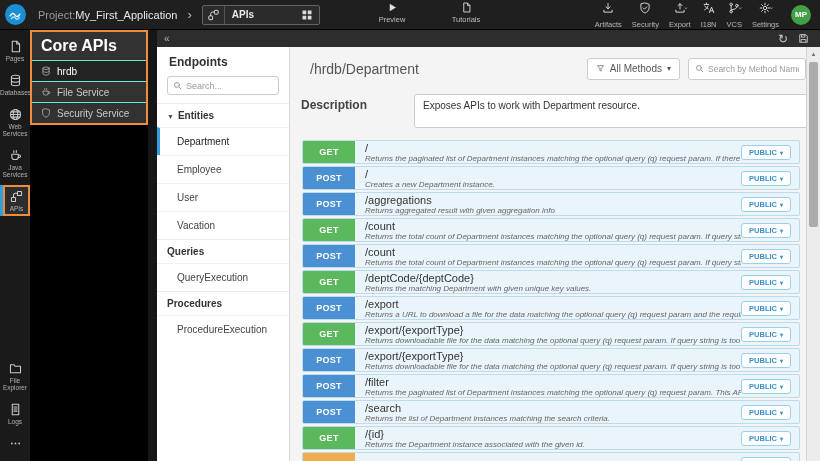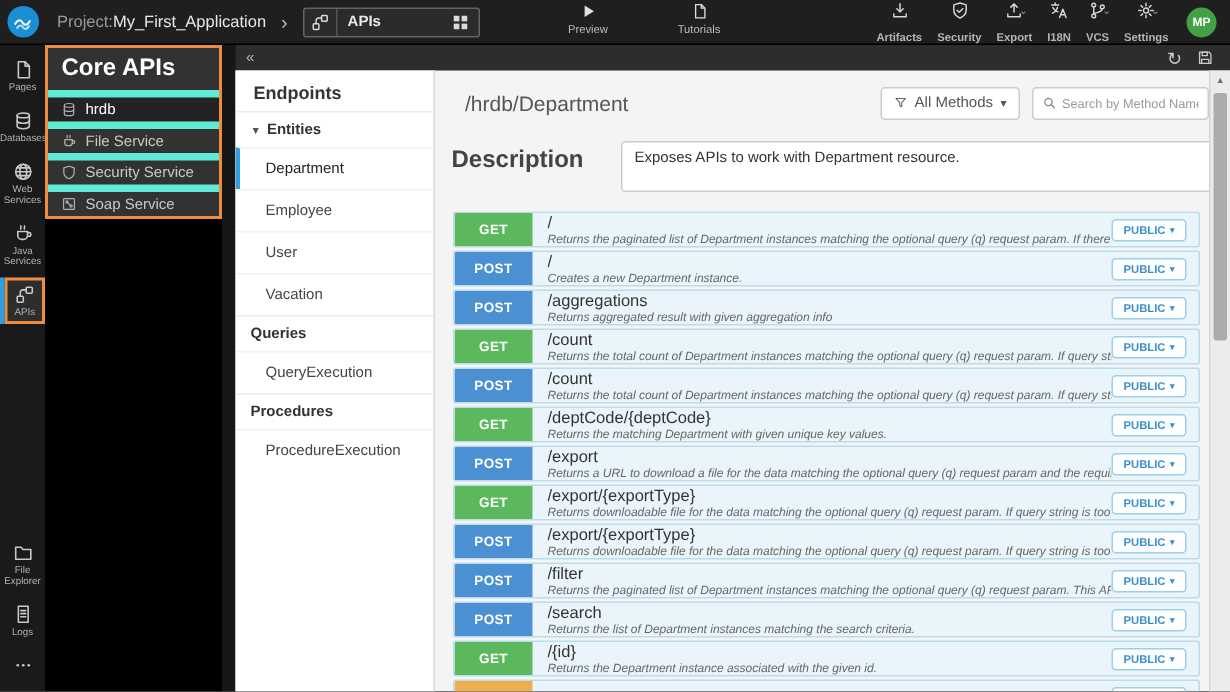--- a/index.html
+++ b/index.html
@@ -19,39 +19,39 @@
   .nav-selector { margin-left:10px; height:20px; width:118px; background:#2b2b2b; border:1px solid #636363; border-radius:2px; display:flex; align-items:center; cursor:pointer; }
   .nav-selector .sel-ic { width:22px; height:100%; border-right:1px solid #555; color:#ddd; padding:3px; }
   .nav-selector .sel-label { flex:1; font-size:10px; font-weight:700; color:#e8e8e8; padding-left:7px; }
   .nav-selector .grid-ic { width:12px; height:12px; color:#dcdcdc; margin-right:6px; }
   .tb-mid { position:absolute; top:2px; width:44px; display:flex; flex-direction:column; align-items:center; cursor:pointer; }
   .tb-mid .icon { width:11px; height:11px; color:#e0e0e0; }
   .tb-mid .lbl { font-size:7.5px; color:#bdbdbd; margin-top:2px; }
   .tb-actions { margin-left:auto; display:flex; align-items:center; }
   .tb-act { display:flex; flex-direction:column; align-items:center; padding:0 5px; cursor:pointer; position:relative; }
   .tb-act .icon { width:12px; height:12px; color:#d8d8d8; }
-  .tb-act .lbl { font-size:7.5px; color:#b5b5b5; margin-top:2px; white-space:nowrap;font-weight:bold; }
+  .tb-act .lbl { font-size:7.5px; color:#b5b5b5; margin-top:2px; white-space:nowrap; }
   .tb-act .caret { position:absolute; right:-3px; top:3px; font-size:7px; color:#999; }
   .avatar { width:20px; height:20px; border-radius:50%; color:#fff; font-size:8px; font-weight:700; display:flex; align-items:center; justify-content:center; margin:0 9px 0 7px; cursor:pointer; }
 
   
   .body { display:flex; height:431px; }
   .rail { width:30px; background:#1a1a1a; display:flex; flex-direction:column; align-items:stretch; padding-top:5px; }
   .rail-item { position:relative; display:flex; flex-direction:column; align-items:center; padding:5px 0 4px; margin-bottom:3px; cursor:pointer; }
   .rail-item .icon { width:13px; height:13px; color:#c9c9c9; }
   .rail-item .lbl { font-size:6.5px; line-height:7px; color:#b2b2b2; text-align:center; margin-top:2px; width:30px; }
   .rail-item.active { background:#2d2d2d; outline:2px solid #ef8d3c; outline-offset:-2px; margin-left:3px; }
   .rail-item.active::before { content:''; position:absolute; left:-3px; top:0; bottom:0; width:3px; background:#2f9fe0; }
   .rail-spacer { flex:1; }
 
   
   .core-col { width:118px; background:#000; }
   .core-panel { background:#323232; border:2px solid #ef8d3c; }
   .core-title { padding:5px 9px; font-size:16px; font-weight:700; color:#fff; }
-  .core-item { height:21px; display:flex; align-items:center; gap:6px; padding:0 9px; border-top:5px solid #5eead4; font-size:10px; color:#c8c8c8; cursor:pointer; white-space:nowrap; }
+  .core-item { height:21px; display:flex; align-items:center; gap:6px; padding:0 9px; border-top:1px solid #5eead4; font-size:10px; color:#c8c8c8; cursor:pointer; white-space:nowrap; }
   .core-item .icon { width:10px; height:10px; color:#b0b0b0; flex:none; }
   .core-item.active { background:#232323; color:#fff; }
   .splitter { width:9px; background:#161616; }
 
   
   .content-col { flex:1; display:flex; flex-direction:column; min-width:0; }
   .content-header { height:17px; background:#2d2d2d; display:flex; align-items:center; padding:0 7px; flex:none; }
   .collapse { color:#b5b5b5; font-size:10px; cursor:pointer; line-height:1; }
   .breadcrumb { margin-left:18px; font-size:10px; font-weight:700; color:#ededed; white-space:nowrap; }
   .ch-actions { margin-left:auto; display:flex; align-items:center; gap:10px; margin-right:4px; }
@@ -76,21 +76,21 @@
   .main-head { height:43px; display:flex; align-items:center; padding:0 14px 0 20px; flex:none; }
   .main-title { flex:1; font-size:14px; color:#555; font-weight:500; white-space:nowrap; overflow:hidden; }
   .btn-methods { height:22px; background:#fff; border:1px solid #ccc; border-radius:3px; display:flex; align-items:center; gap:5px; padding:0 8px; font-size:10px; color:#555; cursor:pointer; flex:none; }
   .btn-methods .icon { width:9px; height:9px; color:#666; }
   .btn-methods .caret { font-size:8px; color:#555; }
   .main-search { height:22px; width:118px; background:#fff; border:1px solid #ccc; border-radius:3px; display:flex; align-items:center; padding:0 6px; margin-left:8px; flex:none; }
   .main-search .icon { width:9px; height:9px; color:#888; flex:none; }
   .main-search input { border:0; outline:0; width:100%; font-size:8.5px; margin-left:4px; color:#333; font-family:"Liberation Sans",sans-serif; }
   .main-search input::placeholder { color:#999; }
   .desc-row { display:flex; margin:4px 0 8px; padding-left:11px; flex:none; }
-  .desc-label { flex:none; width:113px; font-size:16px; font-weight:700; color:#444; padding-top:4px; }
+  .desc-label { flex:none; width:113px; font-size:12px; font-weight:700; color:#444; padding-top:4px; }
   .desc-box { position:relative; flex:1; }
   .desc-box textarea { width:100%; height:34px; border:1px solid #ccc; border-radius:3px; resize:none; font-size:10px; color:#333; padding:5px 8px; font-family:"Liberation Sans",sans-serif; outline:none; background:#fff; }
   .desc-box::after { content:''; position:absolute; right:2px; bottom:3px; width:7px; height:7px; background:linear-gradient(135deg, transparent 55%, #aaa 55%); }
   .rows { flex:1; overflow:hidden; padding:0 20px 0 12px; }
   .api-row { height:24px; margin-bottom:2px; border:1px solid #b9dcee; background:#e9f4fb; border-radius:2px; display:flex; align-items:center; overflow:hidden; cursor:pointer; }
   .badge { width:52px; align-self:stretch; display:flex; align-items:center; justify-content:center; color:#fff; font-size:9px; font-weight:700; letter-spacing:.3px; flex:none; }
   .row-text { flex:1; min-width:0; margin-left:10px; overflow:hidden; }
   .row-path { font-size:11px; color:#333; line-height:12px; white-space:nowrap; }
   .row-desc { font-size:8px; font-style:italic; color:#666; line-height:9px; white-space:nowrap; overflow:hidden; }
   .btn-public { flex:none; height:15px; margin-right:8px; padding:0 7px; border:1px solid #9ecfe8; border-radius:3px; background:#fdfeff; color:#3d8fc9; font-size:7.5px; font-weight:700; display:flex; align-items:center; gap:3px; cursor:pointer; }
@@ -328,31 +328,20 @@
             <span>File Service</span>
           </div>
           <div class="core-item">
             <span class="icon">
               <svg viewBox="0 0 16 16" fill="none" stroke="currentColor" stroke-width="1.3" stroke-linecap="round" stroke-linejoin="round">
                 <path d="M8 1.3 13.5 3v4.6c0 3.6-2.6 5.9-5.5 7.1C5.1 13.5 2.5 11.2 2.5 7.6V3z"></path>
               </svg>
             </span>
             <span>Security Service</span>
           </div>
-          <div class="core-item">
-            <span class="icon">
-              <svg viewBox="0 0 16 16" fill="none" stroke="currentColor" stroke-width="1.3" stroke-linecap="round" stroke-linejoin="round">
-                <rect x="2.2" y="2.2" width="11.6" height="11.6" rx="1"></rect>
-                <circle cx="5.8" cy="5.8" r="1.2"></circle>
-                <circle cx="10.2" cy="10.2" r="1.2"></circle>
-                <path d="M6.8 6.8l2.4 2.4"></path>
-              </svg>
-            </span>
-            <span>Soap Service</span>
-          </div>
         </div>
     </div>
   </div>
 
   <div class="splitter"></div>
 
   <div class="content-col">
     <div class="content-header">
       <span class="collapse">«</span>
       <span class="ch-actions">
@@ -363,20 +352,29 @@
               <path d="M5 2.5h5v3.5H5z"></path>
               <path d="M4.5 13.5v-4h7v4"></path>
             </svg>
           </span>
       </span>
     </div>
 
     <div class="content-body">
       <aside class="endpoints">
         <div class="ep-title">Endpoints</div>
+        <div class="ep-search">
+          <span class="icon">
+              <svg viewBox="0 0 16 16" fill="none" stroke="currentColor" stroke-width="1.5" stroke-linecap="round">
+                <circle cx="7" cy="7" r="4.3"></circle>
+                <path d="M10.3 10.3 14 14"></path>
+              </svg>
+            </span>
+          <input placeholder="Search..." style="">
+        </div>
         <div>
             <div class="ep-sec-h"><span class="sec-caret">▼</span><span>Entities</span></div>
             <div class="ep-item selected">Department</div>
             <div class="ep-item">Employee</div>
             <div class="ep-item">User</div>
             <div class="ep-item">Vacation</div>
             <div class="ep-sec-h"><span>Queries</span></div>
             <div class="ep-item">QueryExecution</div>
             <div class="ep-sec-h"><span>Procedures</span></div>
             <div class="ep-item">ProcedureExecution</div>

